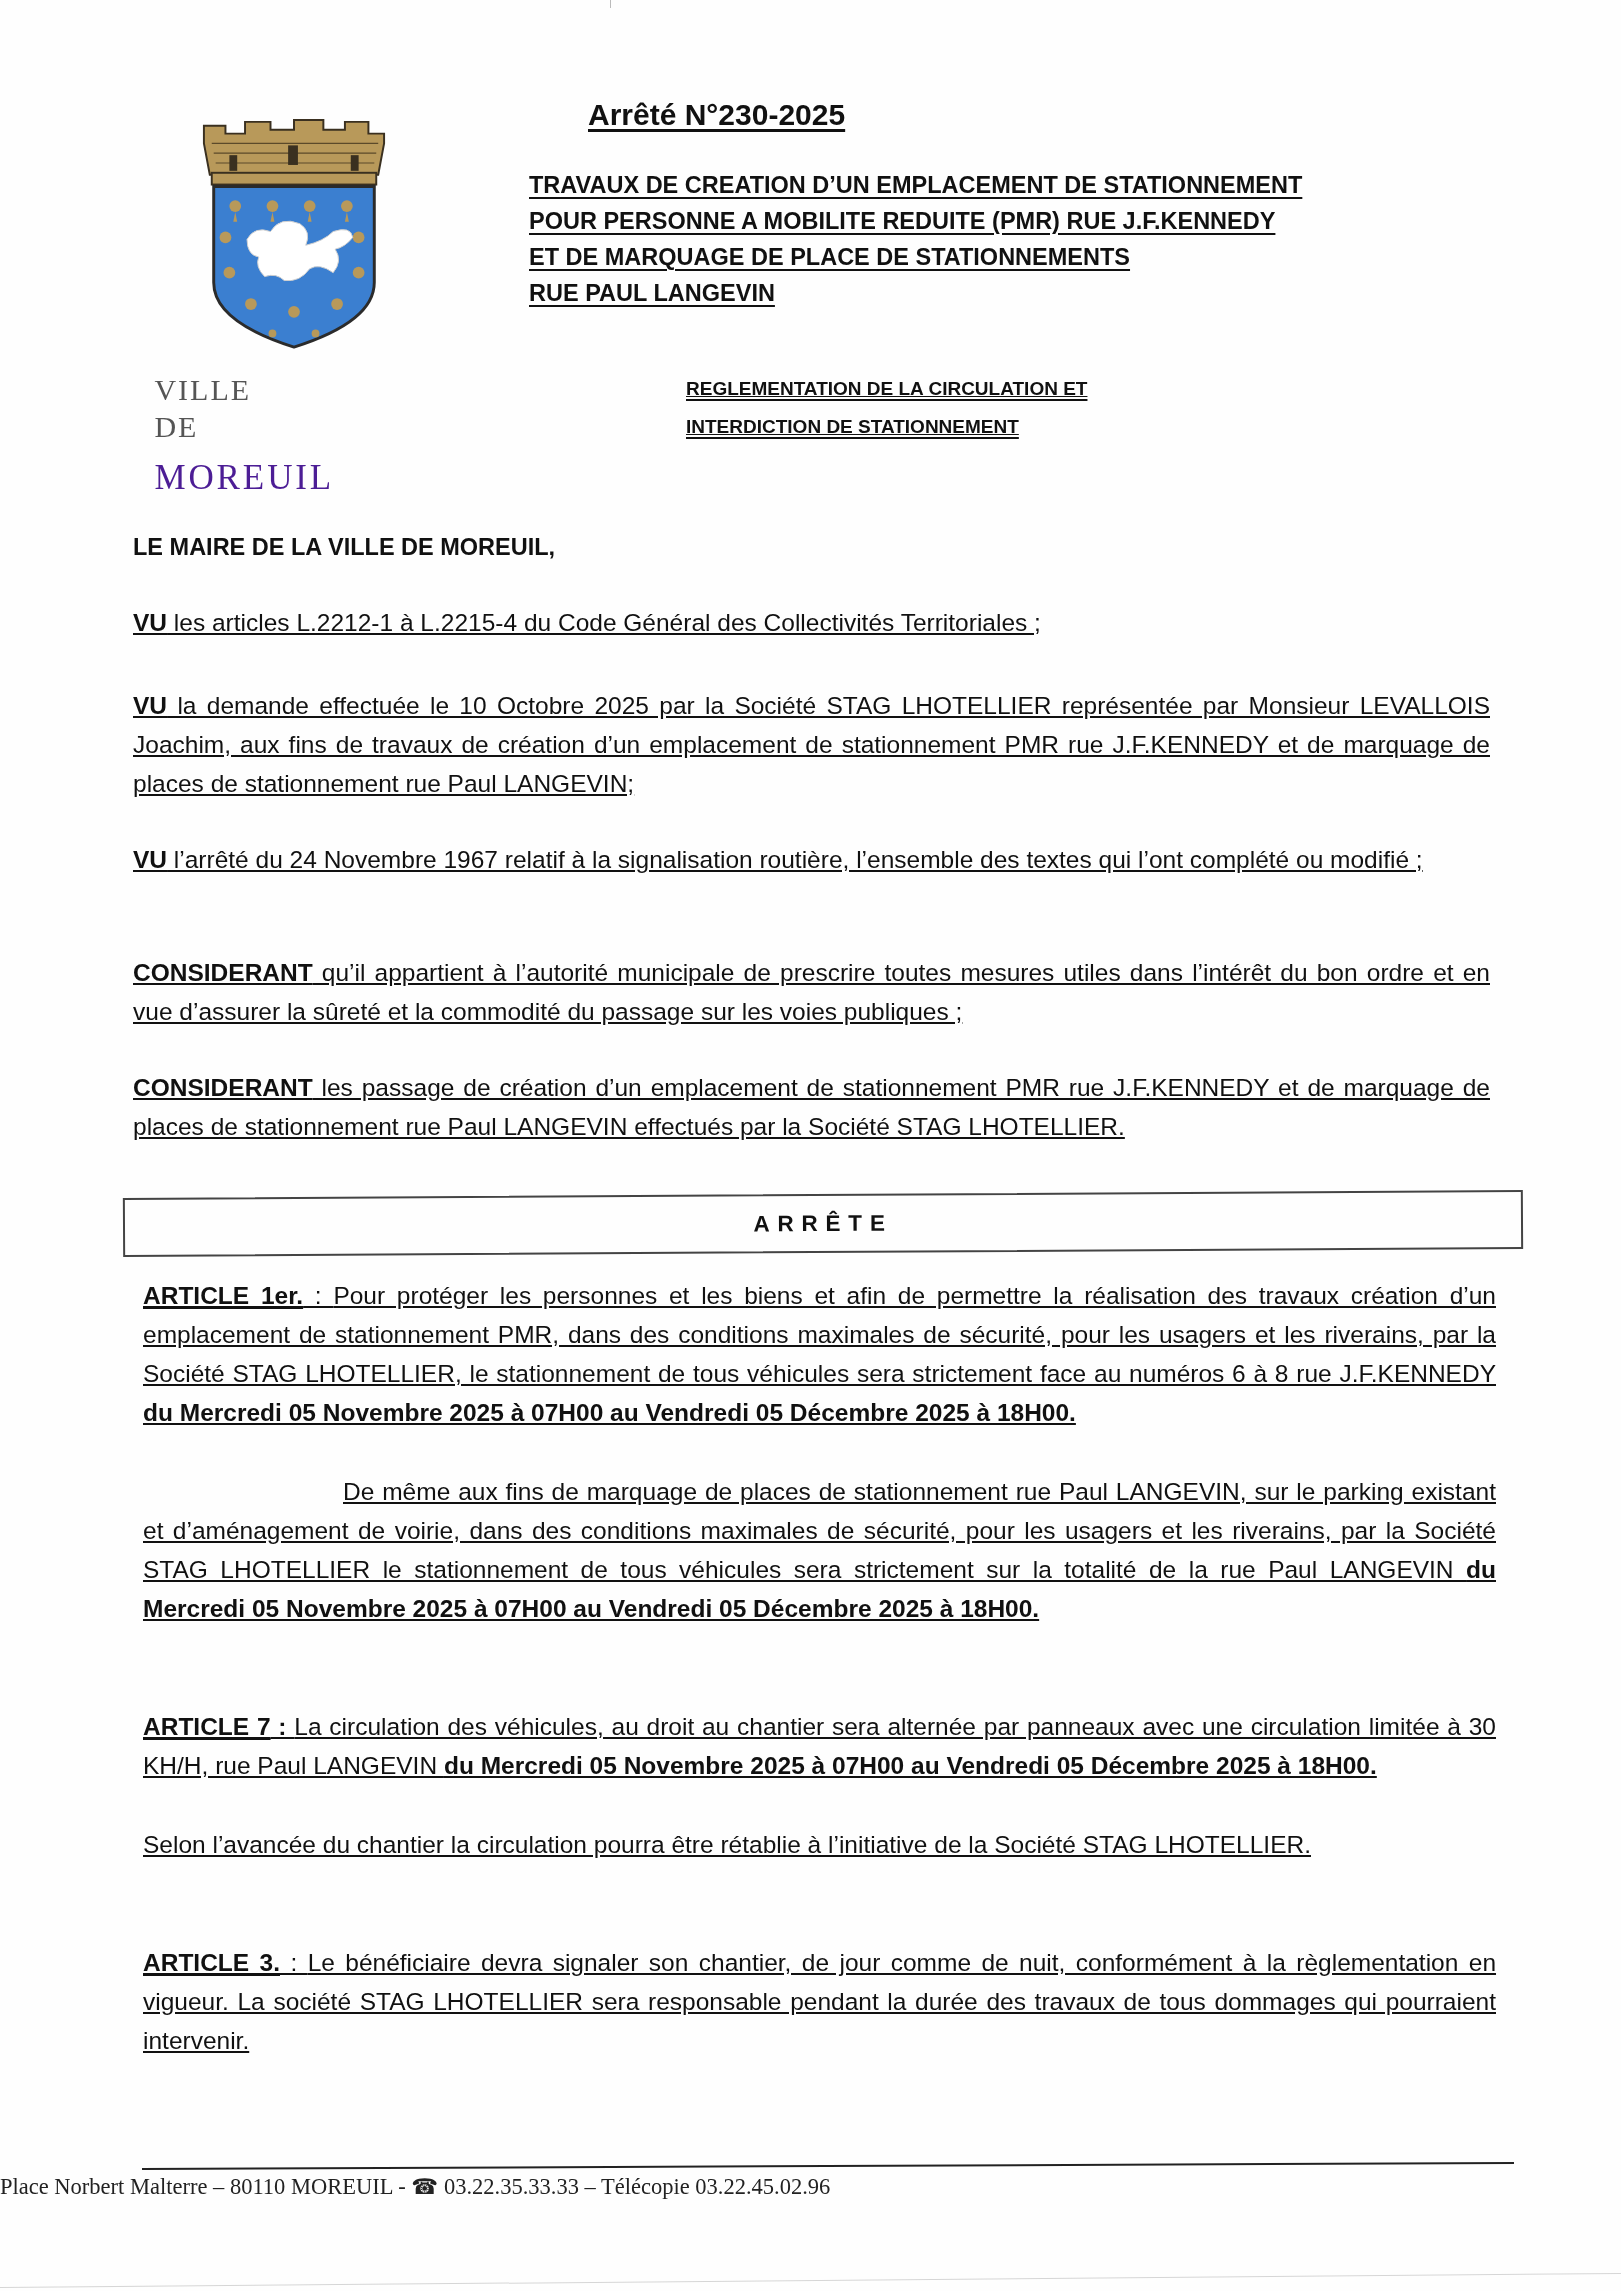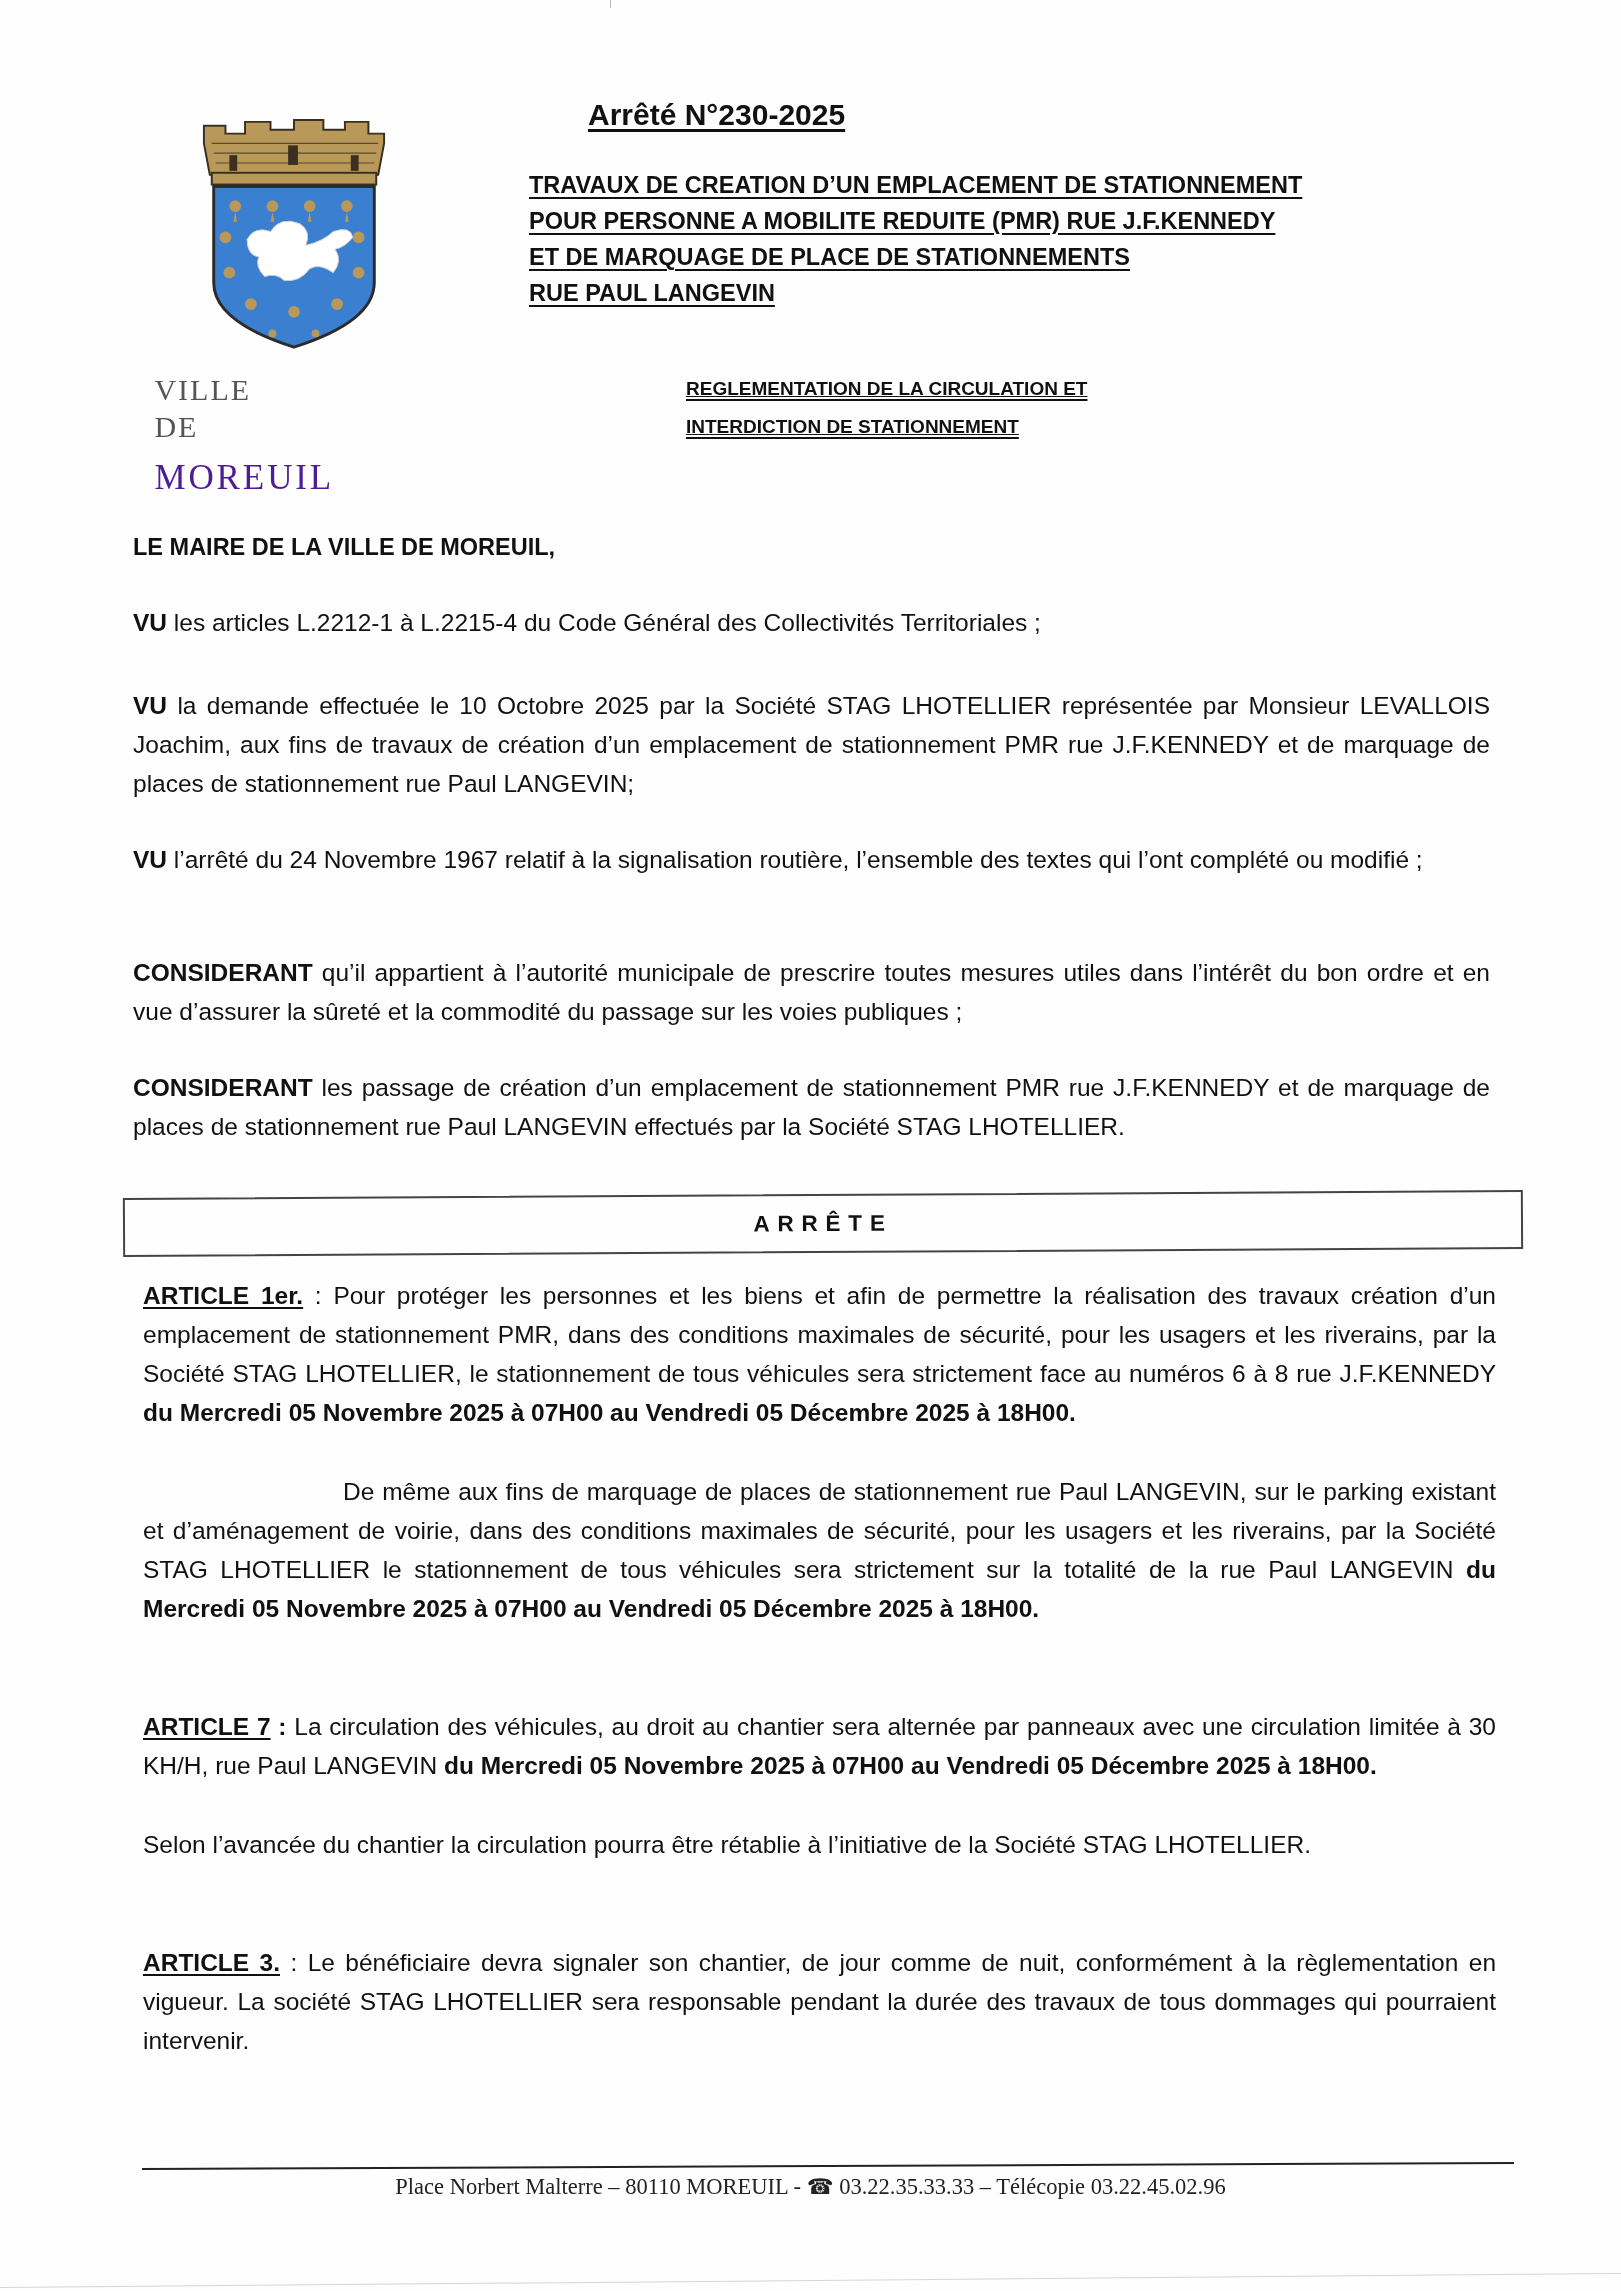--- a/index.html
+++ b/index.html
@@ -94,20 +94,21 @@
     }
 
     
     .body-col {
       position: absolute;
       left: 133px;
       width: 1357px;
       font-size: 24.5px;
       line-height: 39px;
       text-align: justify;
+      text-decoration: underline;
     }
     .mayor {
       position: absolute;
       left: 133px;
       top: 534px;
       font-size: 23.5px;
       font-weight: bold;
     }
     .b { font-weight: bold; }
     .ul { text-decoration: underline; text-decoration-thickness: 2px; text-underline-offset: 2.9px; font-weight: bold; }
@@ -140,21 +141,21 @@
       width: 1372px;
       height: 2px;
       background: #222;
       transform: rotate(-0.25deg);
     }
     .footer-text {
       position: absolute;
       left: 0;
       width: 1621px;
       top: 2174px;
-      text-align: center;
+      text-align: left;
       font-family: "Liberation Serif", "DejaVu Serif", serif;
       font-size: 22.5px;
       color: #222;
     }
     .phone-icon { font-size: 21.6px; }
 
     .scan-line-bottom {
       position: absolute;
       left: 0;
       top: 2280px;

